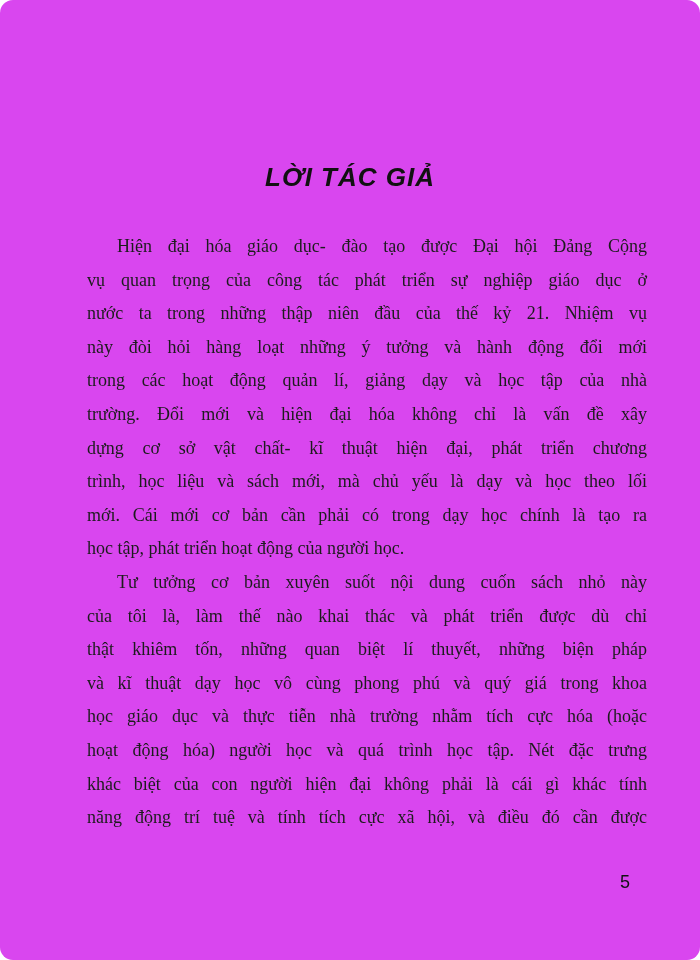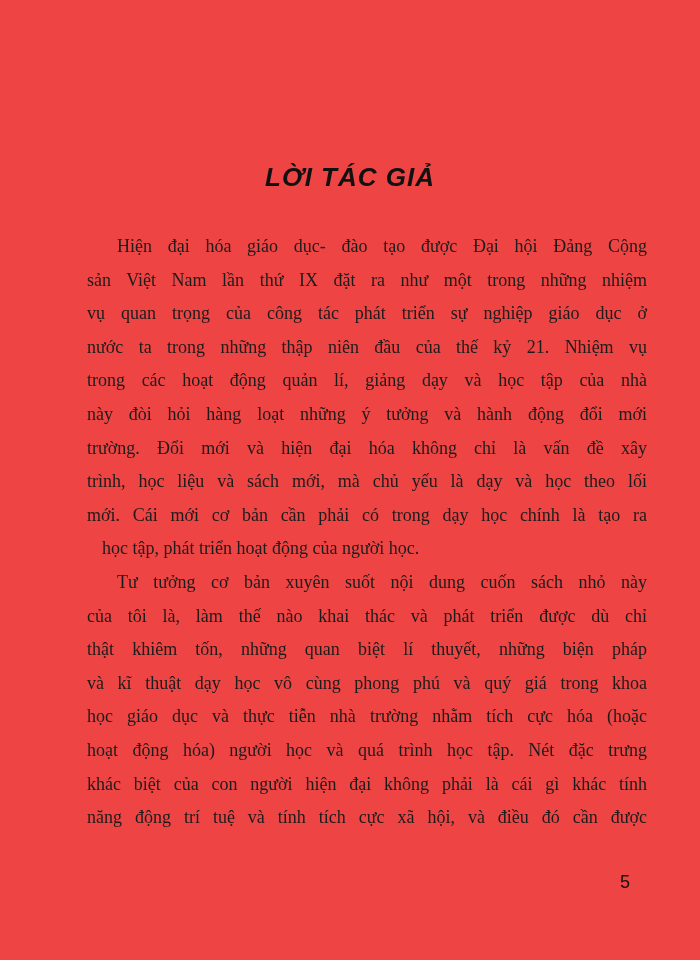--- a/index.html
+++ b/index.html
@@ -11,21 +11,22 @@
       width: 700px;
       height: 960px;
       position: relative;
       overflow: hidden;
       color: #1a1a1a;
     }
     .page {
       position: absolute;
       left: 0; top: 0;
       width: 700px; height: 960px;
-      background: #ef4444;
+      background: #d946ef;
+      border-radius: 13px;
     }
     .title {
       position: absolute;
       top: 162px;
       left: 0;
       width: 700px;
       text-align: center;
       font-family: "Liberation Sans", sans-serif;
       font-weight: bold;
       font-style: italic;
@@ -43,45 +44,45 @@
       color: #1c1c1c;
     }
     .line {
       height: 33.6px;
       line-height: 33.6px;
       white-space: nowrap;
       text-align: justify;
       text-align-last: justify;
     }
     .line.indent { padding-left: 30px; }
-    .line.last { text-align-last: left; margin-left: 15px; }
+    .line.last { text-align-last: left; }
     .page-number {
       position: absolute;
       top: 872px;
       left: 620px;
       font-family: "Liberation Sans", sans-serif;
       font-size: 18px;
       color: #111;
     }
   </style>
 </head>
 <body>
 
 <div class="page">
   <div class="title">LỜI TÁC GIẢ</div>
 
   <div class="body-text">
     <div>
       <div class="line indent">Hiện đại hóa giáo dục- đào tạo được Đại hội Đảng Cộng</div>
-      <div class="line">sản Việt Nam lần thứ IX đặt ra như một trong những nhiệm</div>
       <div class="line">vụ quan trọng của công tác phát triển sự nghiệp giáo dục ở</div>
       <div class="line">nước ta trong những thập niên đầu của thế kỷ 21. Nhiệm vụ</div>
+      <div class="line">này đòi hỏi hàng loạt những ý tưởng và hành động đổi mới</div>
       <div class="line">trong các hoạt động quản lí, giảng dạy và học tập của nhà</div>
-      <div class="line">này đòi hỏi hàng loạt những ý tưởng và hành động đổi mới</div>
       <div class="line">trường. Đổi mới và hiện đại hóa không chỉ là vấn đề xây</div>
+      <div class="line">dựng cơ sở vật chất- kĩ thuật hiện đại, phát triển chương</div>
       <div class="line">trình, học liệu và sách mới, mà chủ yếu là dạy và học theo lối</div>
       <div class="line">mới. Cái mới cơ bản cần phải có trong dạy học chính là tạo ra</div>
       <div class="line last">học tập, phát triển hoạt động của người học.</div>
     </div>
     <div>
       <div class="line indent">Tư tưởng cơ bản xuyên suốt nội dung cuốn sách nhỏ này</div>
       <div class="line">của tôi là, làm thế nào khai thác và phát triển được dù chỉ</div>
       <div class="line">thật khiêm tốn, những quan biệt lí thuyết, những biện pháp</div>
       <div class="line">và kĩ thuật dạy học vô cùng phong phú và quý giá trong khoa</div>
       <div class="line">học giáo dục và thực tiễn nhà trường nhằm tích cực hóa (hoặc</div>

